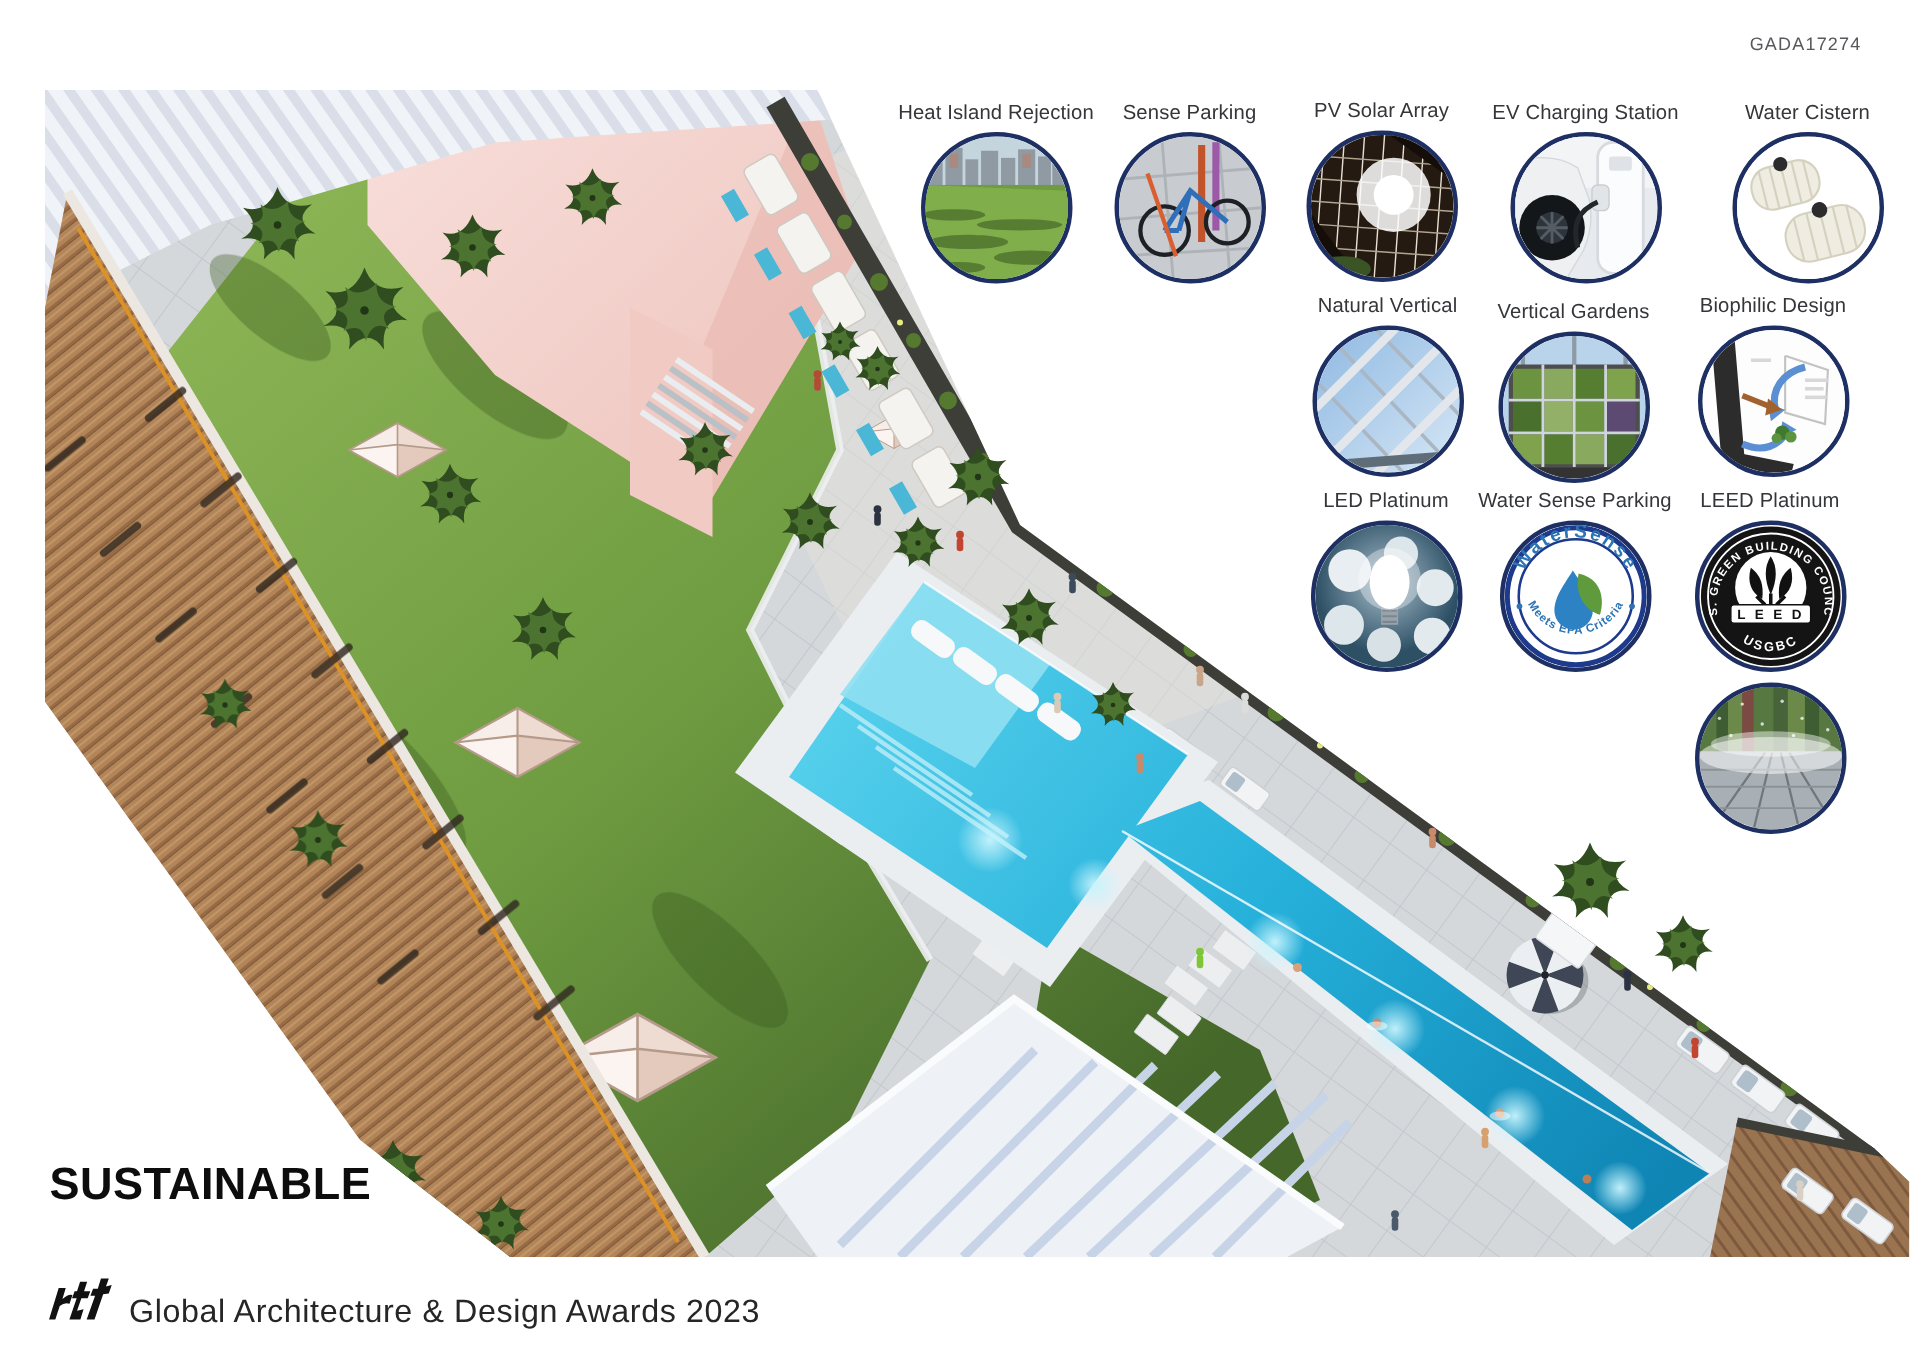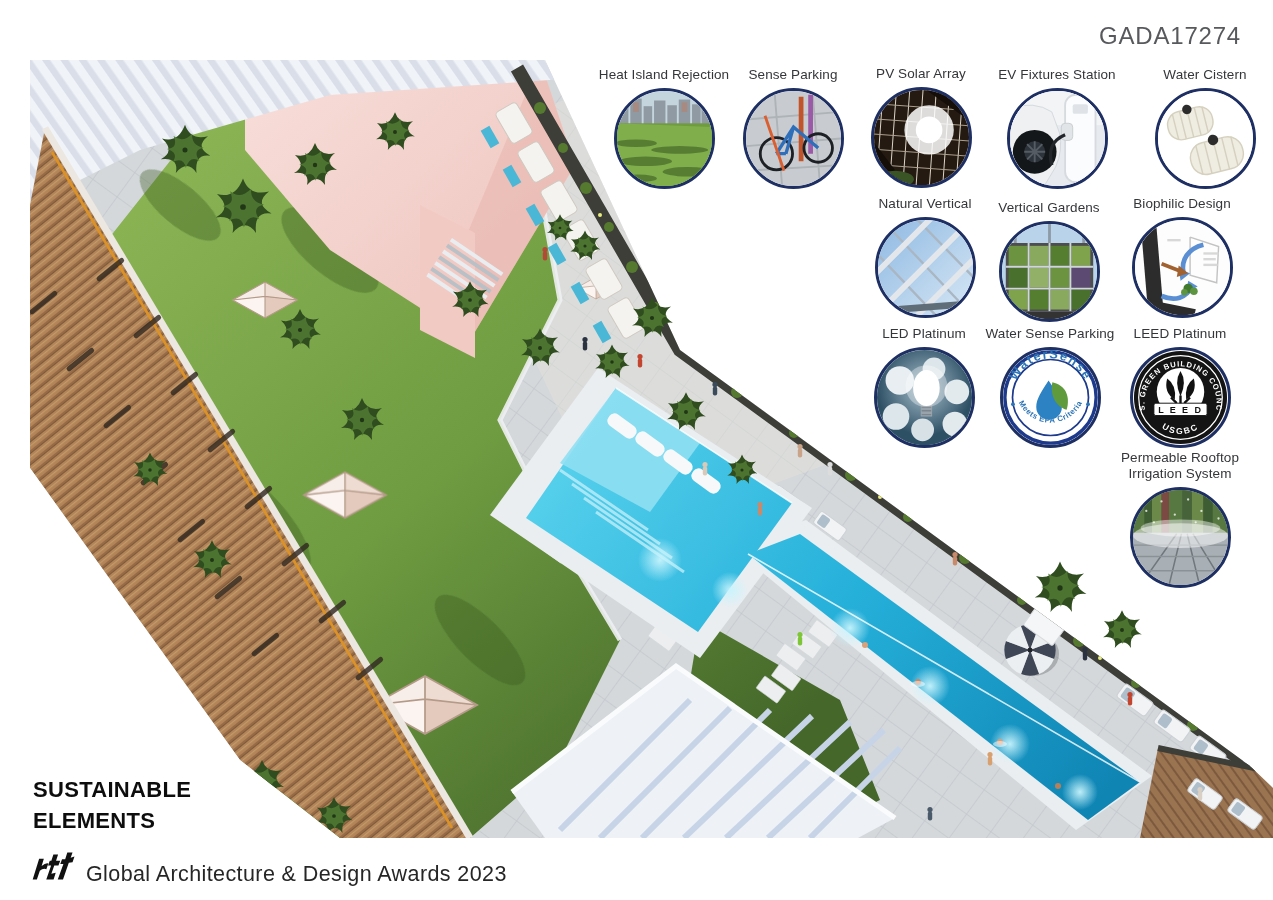--- a/index.html
+++ b/index.html
@@ -1,29 +1,29 @@
 <!DOCTYPE html>
 <html><head>
 <meta charset="utf-8">
 <style>
   html,body{margin:0;padding:0;background:#ffffff;}
   body{width:1273px;height:900px;position:relative;overflow:hidden;
        font-family:"Liberation Sans",sans-serif;}
-  .code{position:absolute;top:22px;right:32px;font-size:24px;color:#58595c;
+  .code{position:absolute;top:22px;right:32px;font-size:12px;color:#58595c;
         letter-spacing:.8px;}
   .render-wrap{position:absolute;left:0;top:0;width:1273px;height:900px;}
   .badge{position:absolute;width:150px;text-align:center;z-index:5;}
   .badge-label{font-size:13.5px;line-height:16px;font-weight:500;color:#35363a;
                letter-spacing:.1px;}
   .badge-circle{width:101px;height:101px;margin:5px auto 0;border-radius:50%;
                 border:3.5px solid #1e2f63;overflow:hidden;background:#fff;
                 box-sizing:border-box;}
   .badge-circle svg{width:100%;height:100%;display:block;}
   .title-block{position:absolute;left:33px;top:774px;z-index:6;}
-  .title-line{font-size:22px;line-height:31px;font-weight:bold;color:#0d0d0d;
+  .title-line{font-size:30px;line-height:31px;font-weight:bold;color:#0d0d0d;
               letter-spacing:.3px;}
   .footer-row{position:absolute;left:30px;top:845px;display:flex;
               align-items:center;z-index:6;}
   .award-text{font-size:21.5px;color:#262626;letter-spacing:.4px;margin-left:10px;
               margin-top:16px;}
 </style>
 </head>
 <body>
 
 <div class="code">GADA17274</div>
@@ -393,21 +393,21 @@
         </g>
       <circle cx="58" cy="42" r="26" fill="#fff" opacity=".85"></circle>
       <circle cx="58" cy="42" r="14" fill="#fff"></circle>
       <polygon points="0,55 34,100 0,100" fill="#140d08"></polygon>
       <polygon points="55,0 100,32 100,0" fill="#140d08"></polygon>
       <ellipse cx="22" cy="94" rx="20" ry="9" fill="#3a5426"></ellipse>
     </svg>
   </div>
 </div>
 <div class="badge" style="left:982px;top:67px">
-  <div class="badge-label">EV Fixtures Station</div>
+  <div class="badge-label">EV Charging Station</div>
   <div class="badge-circle">
     <svg viewBox="0 0 100 100">
       <rect width="100" height="100" fill="#e7eaee"></rect>
       <rect width="100" height="36" fill="#f2f4f6"></rect>
       <path d="M0,18 Q26,10 44,22 L52,44 Q56,62 48,80 L36,100 L0,100 Z" fill="#eef0f2" stroke="#d4d8dc"></path>
       <circle cx="26" cy="64" r="23" fill="#14171a"></circle>
       <circle cx="26" cy="64" r="11" fill="#2e343b"></circle>
       <g stroke="#555c64" stroke-width="2">
           <path d="M26,53 V75 M15,64 H37 M18,56 L34,72 M34,56 L18,72"></path>
         </g>
@@ -581,24 +581,20 @@
       <rect x="22" y="56" width="56" height="13" rx="2" fill="#ffffff" stroke="#111"></rect>
       <text x="50" y="66" text-anchor="middle" font-family="Liberation Sans,sans-serif" font-size="9.5" font-weight="bold" fill="#111" letter-spacing="2">L E E D</text>
       <text font-family="Liberation Sans,sans-serif" font-size="9" font-weight="bold" fill="#ffffff" letter-spacing="2">
         <textPath href="#ldBot" startOffset="50%" text-anchor="middle">USGBC</textPath>
       </text>
     </svg>
   </div>
 </div>
 
 <div class="badge" style="left:1105px;top:450px">
-  <div class="badge-label">
-    <span>Permeable Rooftop</span><br>
-    <span>Irrigation System</span>
-  </div>
   <div class="badge-circle">
     <svg viewBox="0 0 100 100">
       <rect width="100" height="52" fill="#4c6a3e"></rect>
       <g>
           <rect x="0" y="0" width="12" height="52" fill="#587842"></rect>
           <rect x="12" y="0" width="8" height="52" fill="#3f5d33"></rect>
           <rect x="20" y="0" width="10" height="52" fill="#6b8a4a"></rect>
           <rect x="30" y="0" width="8" height="52" fill="#7b4b43"></rect>
           <rect x="38" y="0" width="14" height="52" fill="#587842"></rect>
           <rect x="52" y="0" width="10" height="52" fill="#46633a"></rect>
@@ -625,21 +621,20 @@
           <circle cx="22" cy="34" r="1.2"></circle>
           <circle cx="66" cy="34" r="1.2"></circle>
           <circle cx="90" cy="30" r="1.2"></circle>
         </g>
     </svg>
   </div>
 </div>
 
 <div class="title-block">
   <div class="title-line">SUSTAINABLE</div>
-  <div class="title-line">ELEMENTS</div>
 </div>
 <div class="footer-row">
   <svg width="46" height="42" viewBox="0 0 88 60">
     <g transform="skewX(-9)" fill="#111">
       <path d="M14,56 L20,16 L29,16 L27,30 Q34,23 39,25 L37,36 Q30,34 25,39 L22,56 Z"></path>
       <path d="M46,8 L55,8 L53,20 L61,20 L59,29 L51,29 L48,45 L56,43 L54,56 L40,56 L45,29 L39,29 L41,20 L44,20 Z"></path>
       <path d="M62,56 L68,26 L62,26 L64,17 L70,17 L72,4 L82,4 L80,14 L87,12 L85,23 L78,24 L72,56 Z"></path>
     </g>
   </svg>
   <div class="award-text">Global Architecture &amp; Design Awards 2023</div>

